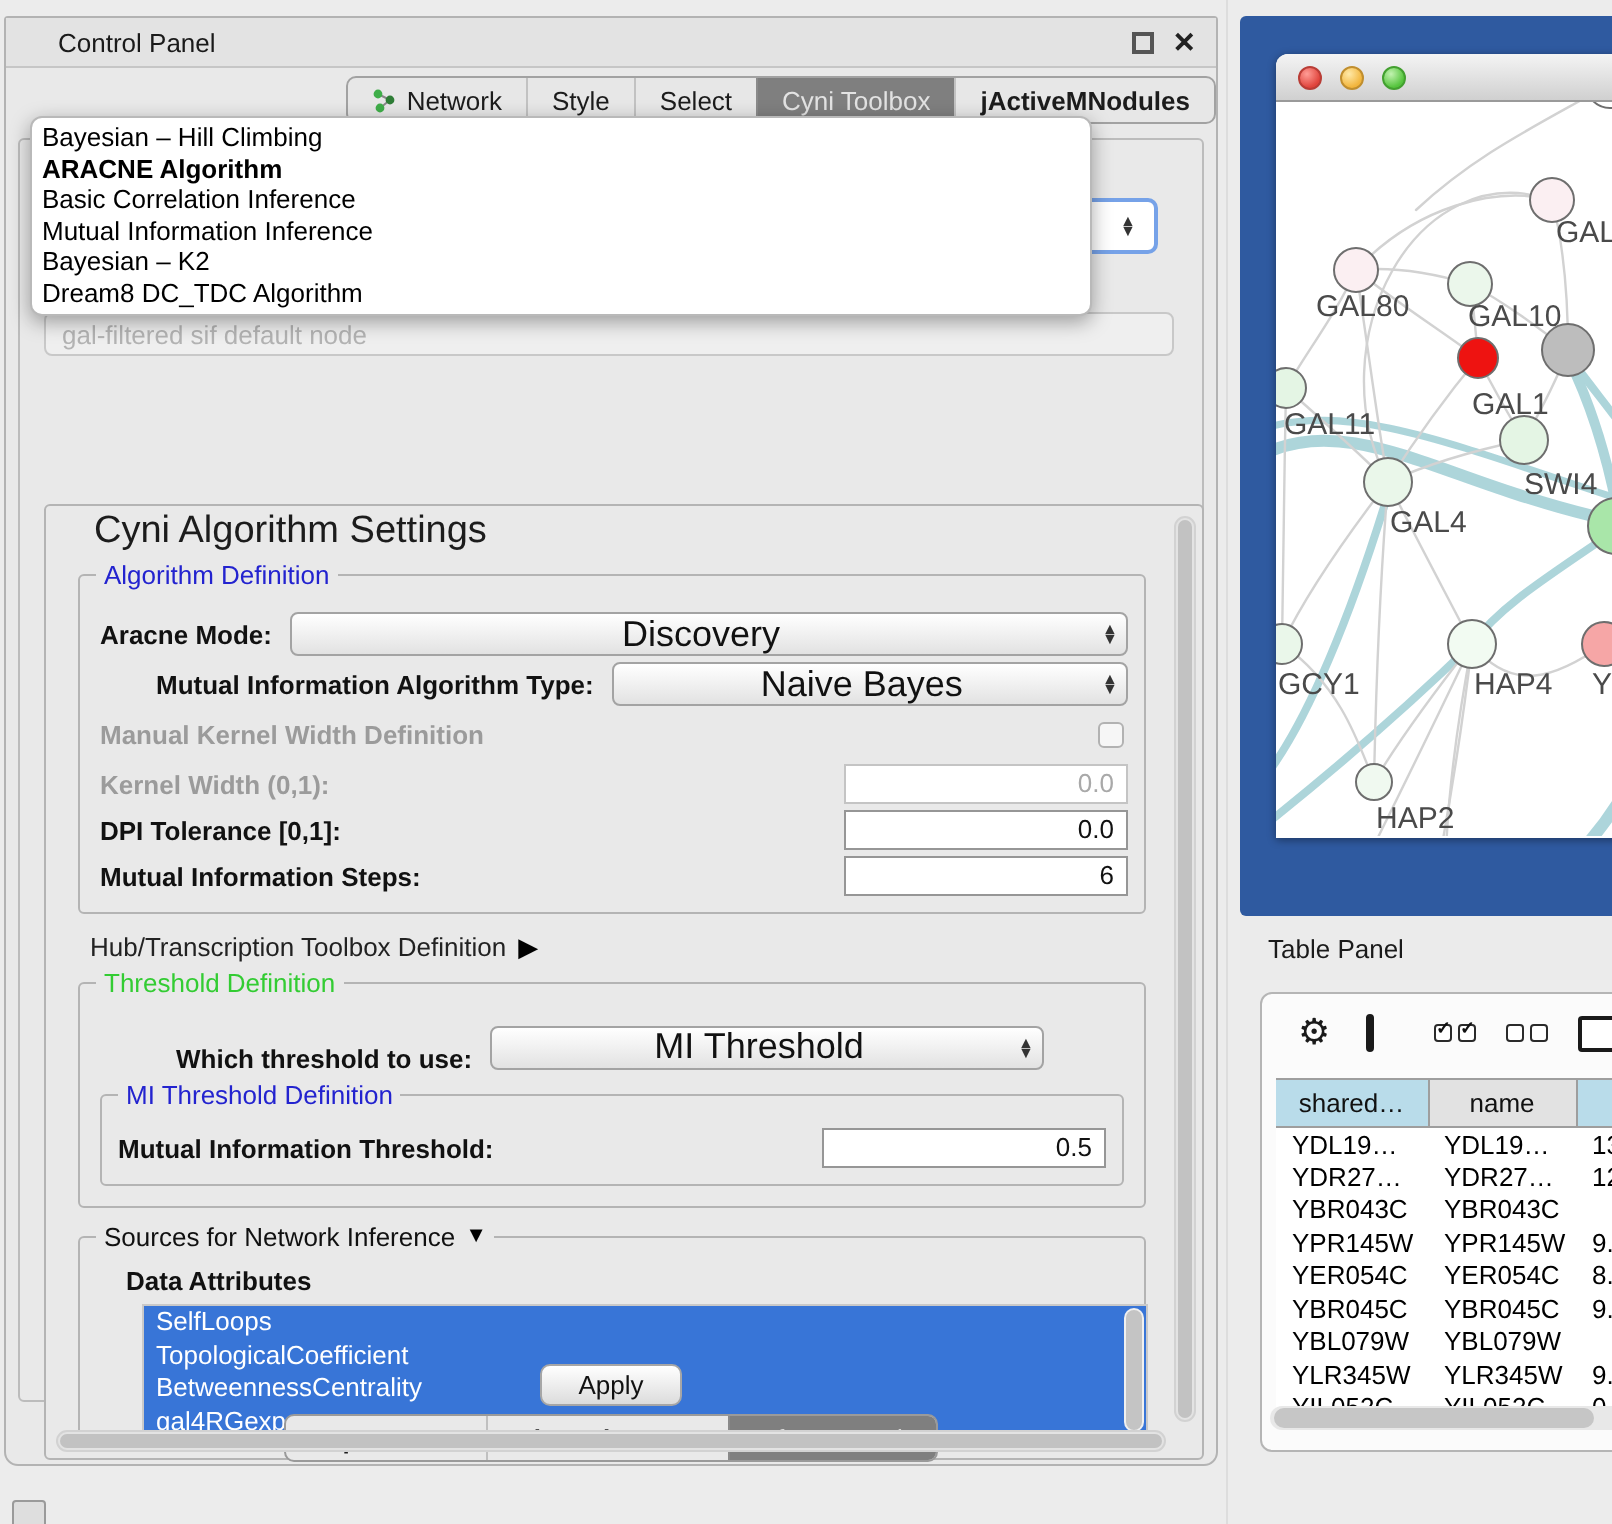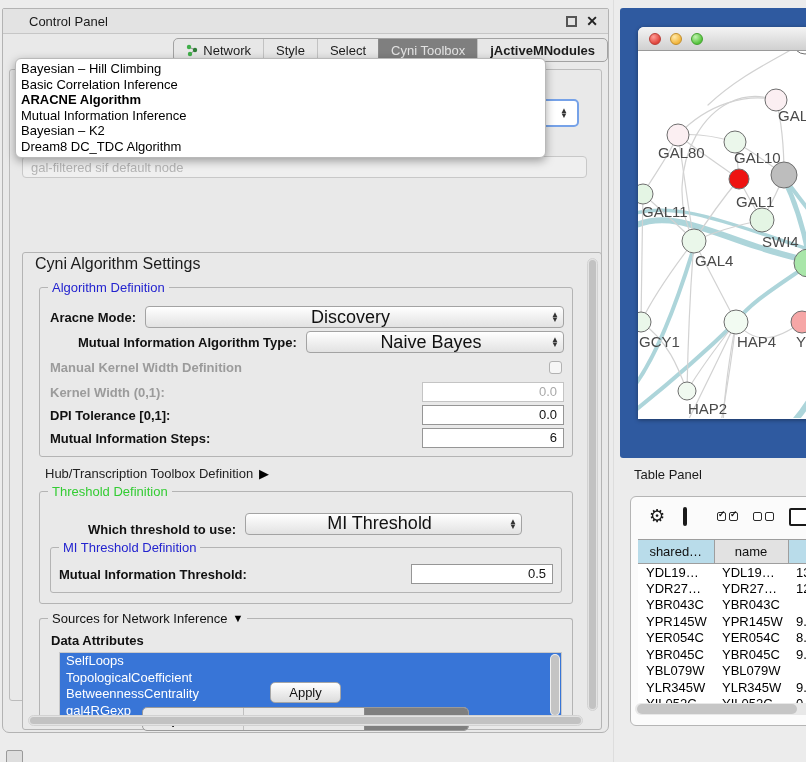--- a/index.html
+++ b/index.html
@@ -70,21 +70,21 @@
     position:absolute; top:-8px; left:8px; background:#e9e9e9;
     padding:0 4px; font-size:13px; line-height:15px; white-space:nowrap;
   }
   .legend.blue  { color:var(--group-title-blue); }
   .legend.green { color:var(--group-title-green); }
   
   .settings-group {
     position:absolute; left:12px; top:182px; width:580px; height:478px;
     border:1px solid #b4b4b4; border-radius:3px; overflow:hidden; background:#e9e9e9;
   }
-  .settings-legend { position:absolute; top:2px; left:8px; background:#e9e9e9; padding:0 4px; font-size:16px; z-index:2;}
+  .settings-legend { position:absolute; top:2px; left:20px; background:#e9e9e9; padding:0 4px; font-size:19px; z-index:2;}
   .settings-content { position:absolute; left:16px; top:22px; right:28px; }
   .vscroll {
     position:absolute; top:5px; right:3px; bottom:18px; width:11px;
     background:#e3e3e3; border:1px solid #d2d2d2; border-radius:6px;
   }
   .vscroll .thumb { position:absolute; inset:1px; background:#c2c2c2; border-radius:5px; }
   .hscroll {
     position:absolute; left:5px; right:18px; bottom:3px; height:11px;
     background:#e3e3e3; border:1px solid #d2d2d2; border-radius:6px; z-index:3;
   }
@@ -299,21 +299,21 @@
 
           <div class="group" style="padding:16px 8px 8px 8px;">
             <span class="legend blue">MI Threshold Definition</span>
             <div class="row">
               <span class="lbl" style="flex:1;">Mutual Information Threshold:</span>
               <span class="field">0.5</span>
             </div>
           </div>
         </div>
 
-        <div class="group" style="margin-top:14px; padding:12px 8px 8px 9px; height:108px; border-bottom:none;">
+        <div class="group" style="margin-top:14px; padding:12px 8px 8px 21px; height:108px; border-bottom:none;">
           <span class="legend" style="color:#111; display:flex; align-items:center; gap:5px;">
             <span>Sources for Network Inference</span>
             <span class="tri-down">▼</span>
           </span>
           <div class="lbl" style="margin:2px 0 0 2px;">Data Attributes</div>
           <div class="attr-list" id="attr-list">
 
           <div class="attr-item">SelfLoops</div>
               <div class="attr-item">TopologicalCoefficient</div>
               <div class="attr-item">BetweennessCentrality</div>
@@ -334,22 +334,22 @@
     </div>
 
     <div class="apply-row">
       <button class="btn">Apply</button>
     </div>
   </div>
 
   <div class="algo-popup">
     <div id="algo-items">
         <div class="algo-item">Bayesian – Hill Climbing</div>
+        <div class="algo-item selected">ARACNE Algorithm</div>
         <div class="algo-item">Basic Correlation Inference</div>
-        <div class="algo-item selected">ARACNE Algorithm</div>
         <div class="algo-item">Mutual Information Inference</div>
         <div class="algo-item">Bayesian – K2</div>
         <div class="algo-item">Dream8 DC_TDC Algorithm</div>
       </div>
   </div>
   <div class="combo-fragment">
     <span class="stepper">
         <span>▲</span>
         <span>▼</span>
       </span>

